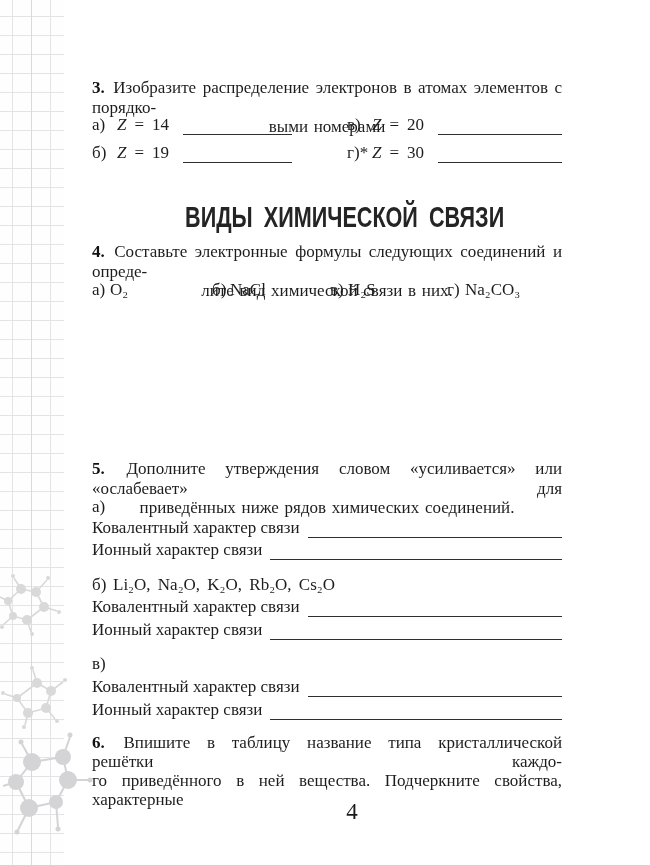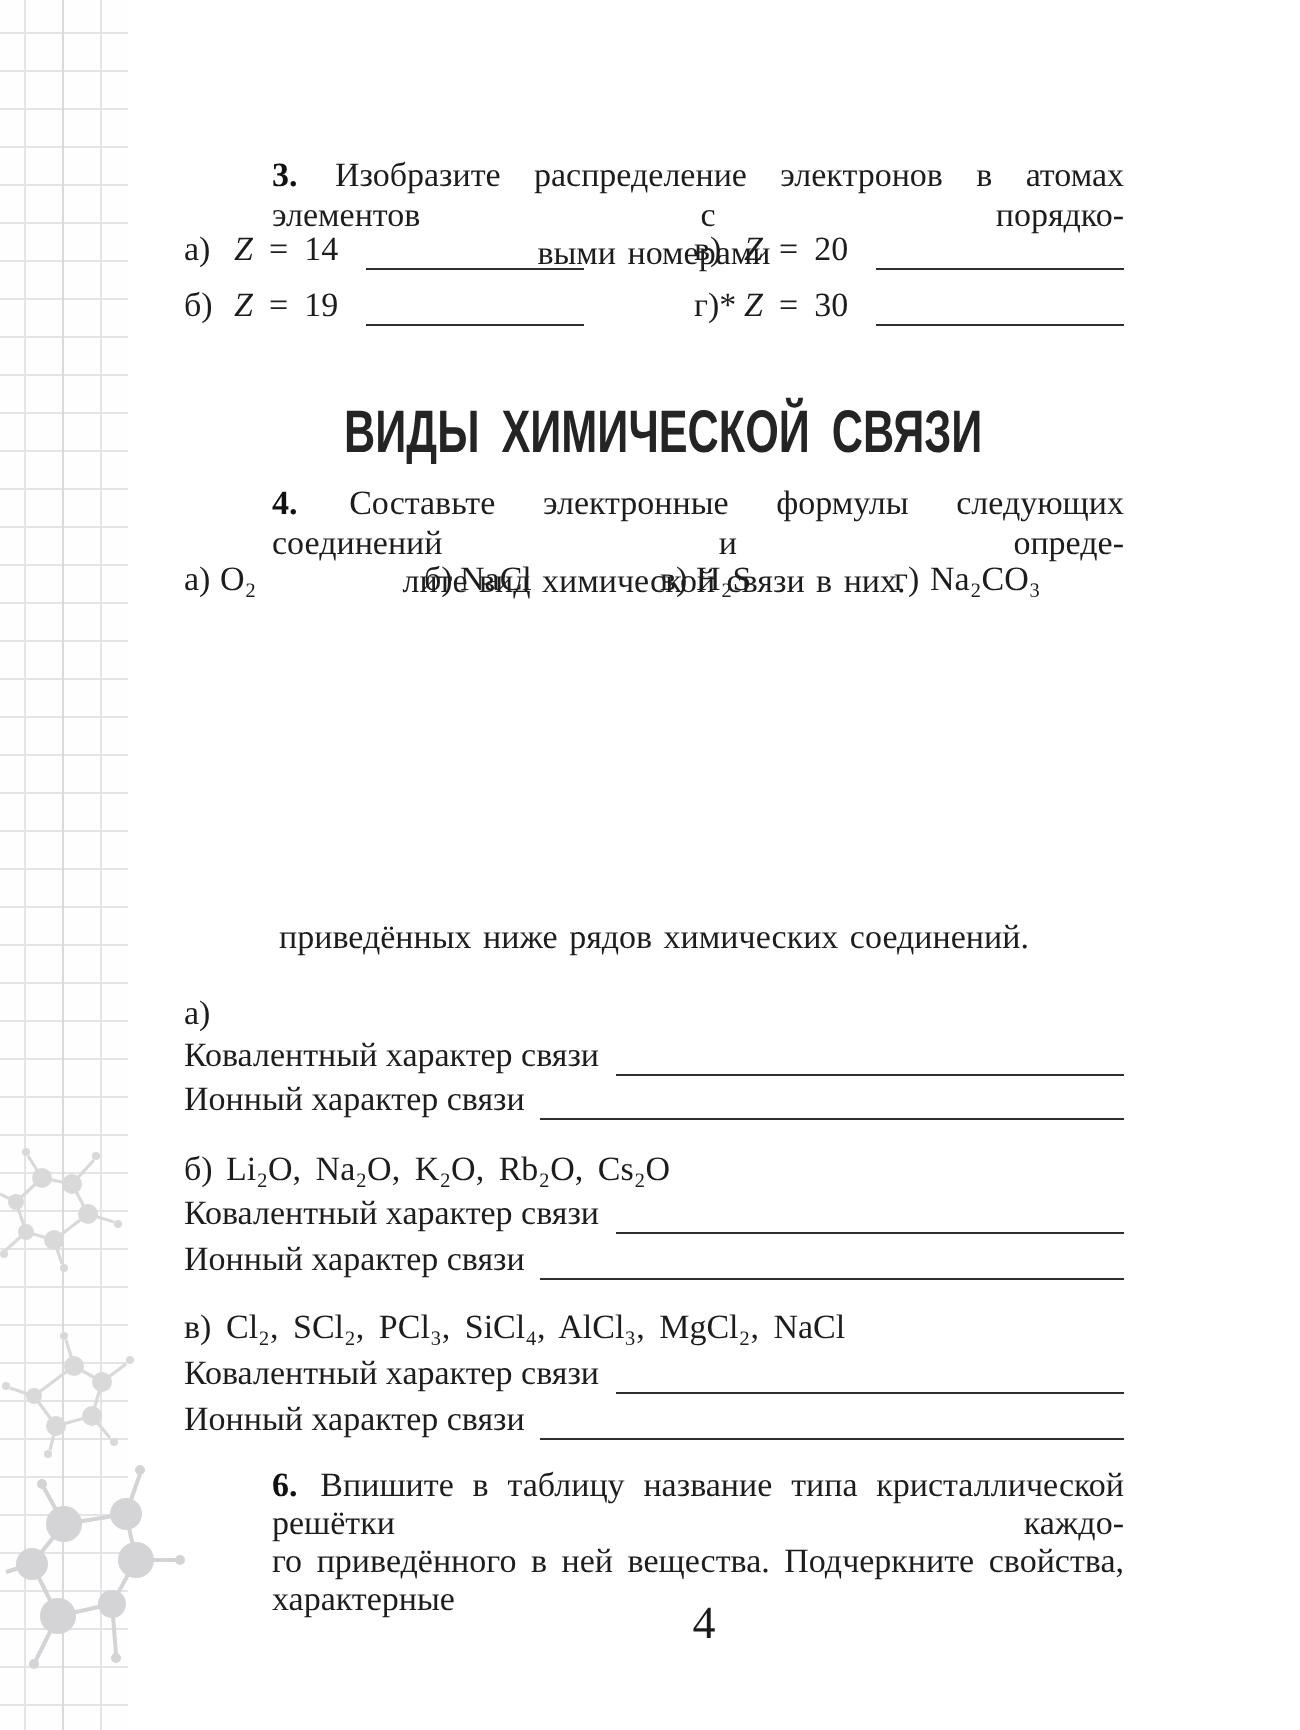--- a/index.html
+++ b/index.html
@@ -14,36 +14,36 @@
       linear-gradient(#e4e4e6 1px, transparent 1px),
       linear-gradient(90deg, #e4e4e6 1px, transparent 1px);
     background-size:64px 100%, 19px 19px, 19px 19px;
     background-position:0 0, -7px -3px, -7px -3px;
     background-repeat:no-repeat, repeat, repeat;}
   .molecules{position:absolute;left:0;top:555px;}
 
   
   .content{position:absolute;left:92px;top:0;width:470px;font-size:17px;}
   .block{position:absolute;left:0;right:0;line-height:19.5px;word-spacing:1.5px;}
-  .jline{text-align:justify;text-align-last:justify;margin-left:44px;}
+  .jline{text-align:justify;text-align-last:justify;}
   .pline{text-align:center;}
   .num{font-weight:bold;margin-right:2px;color:#111;}
 
   
   .lrow{position:absolute;left:0;right:0;height:18px;display:flex;align-items:flex-end;}
   .zcell-l{width:200px;display:flex;align-items:flex-end;}
   .zcell-r{margin-left:55px;flex:1;display:flex;align-items:flex-end;}
   .olab{display:inline-block;width:25px;white-space:nowrap;}
   .zvar{font-style:italic;margin-right:8px;}
   .eq{margin-right:8px;}
   .zval{margin-right:6px;}
   .blank{flex:1 1 auto;height:0;border-bottom:1.5px solid #2e2e2e;margin-left:8px;align-self:flex-end;}
 
   
-  .heading-wrap{position:absolute;left:0;right:0;height:34px;line-height:34px;text-align:left;}
+  .heading-wrap{position:absolute;left:0;right:0;height:34px;line-height:34px;text-align:center;}
   .heading{display:inline-block;font-family:"Liberation Sans",sans-serif;font-weight:bold;
            font-size:30px;color:#242424;word-spacing:7px;letter-spacing:0;
            transform:translateX(18px) scaleX(0.72);}
 
   
   .srow{position:absolute;left:0;right:0;height:18px;line-height:18px;display:flex;}
   .slab{flex:0 0 21px;}
   .formula{word-spacing:3px;white-space:nowrap;}
   .frow{position:absolute;left:0;right:0;height:18px;line-height:18px;display:flex;}
   .fcell{display:flex;}
@@ -173,20 +173,21 @@
         <span class="flab">в)</span>
           <span class="formula">H₂S</span>
       </div>
       <div class="fcell c4">
         <span class="flab">г)</span>
           <span class="formula">Na₂CO₃</span>
       </div>
     </div>
 
     <div class="block" style="top:459px">
+      <div class="jline"><b class="num">5.</b> <span>Дополните утверждения словом «усиливается» или «ослабевает» для</span></div>
       <div class="pline">приведённых ниже рядов химических соединений.</div>
     </div>
 
     <div class="srow" style="top:498px">
       <span class="slab">а)</span>
     </div>
     <div class="lrow" style="top:520px">
       <span class="lab">Ковалентный характер связи</span>
       <div class="blank"></div>
     </div>
@@ -203,21 +204,20 @@
       <span class="lab">Ковалентный характер связи</span>
       <div class="blank"></div>
     </div>
     <div class="lrow" style="top:622px">
       <span class="lab">Ионный характер связи</span>
       <div class="blank"></div>
     </div>
 
     <div class="srow" style="top:655px">
       <span class="slab">в)</span>
-        <span class="formula">Cl₂, SCl₂, PCl₃, SiCl₄, AlCl₃, MgCl₂, NaCl</span>
     </div>
     <div class="lrow" style="top:679px">
       <span class="lab">Ковалентный характер связи</span>
       <div class="blank"></div>
     </div>
     <div class="lrow" style="top:702px">
       <span class="lab">Ионный характер связи</span>
       <div class="blank"></div>
     </div>
 

